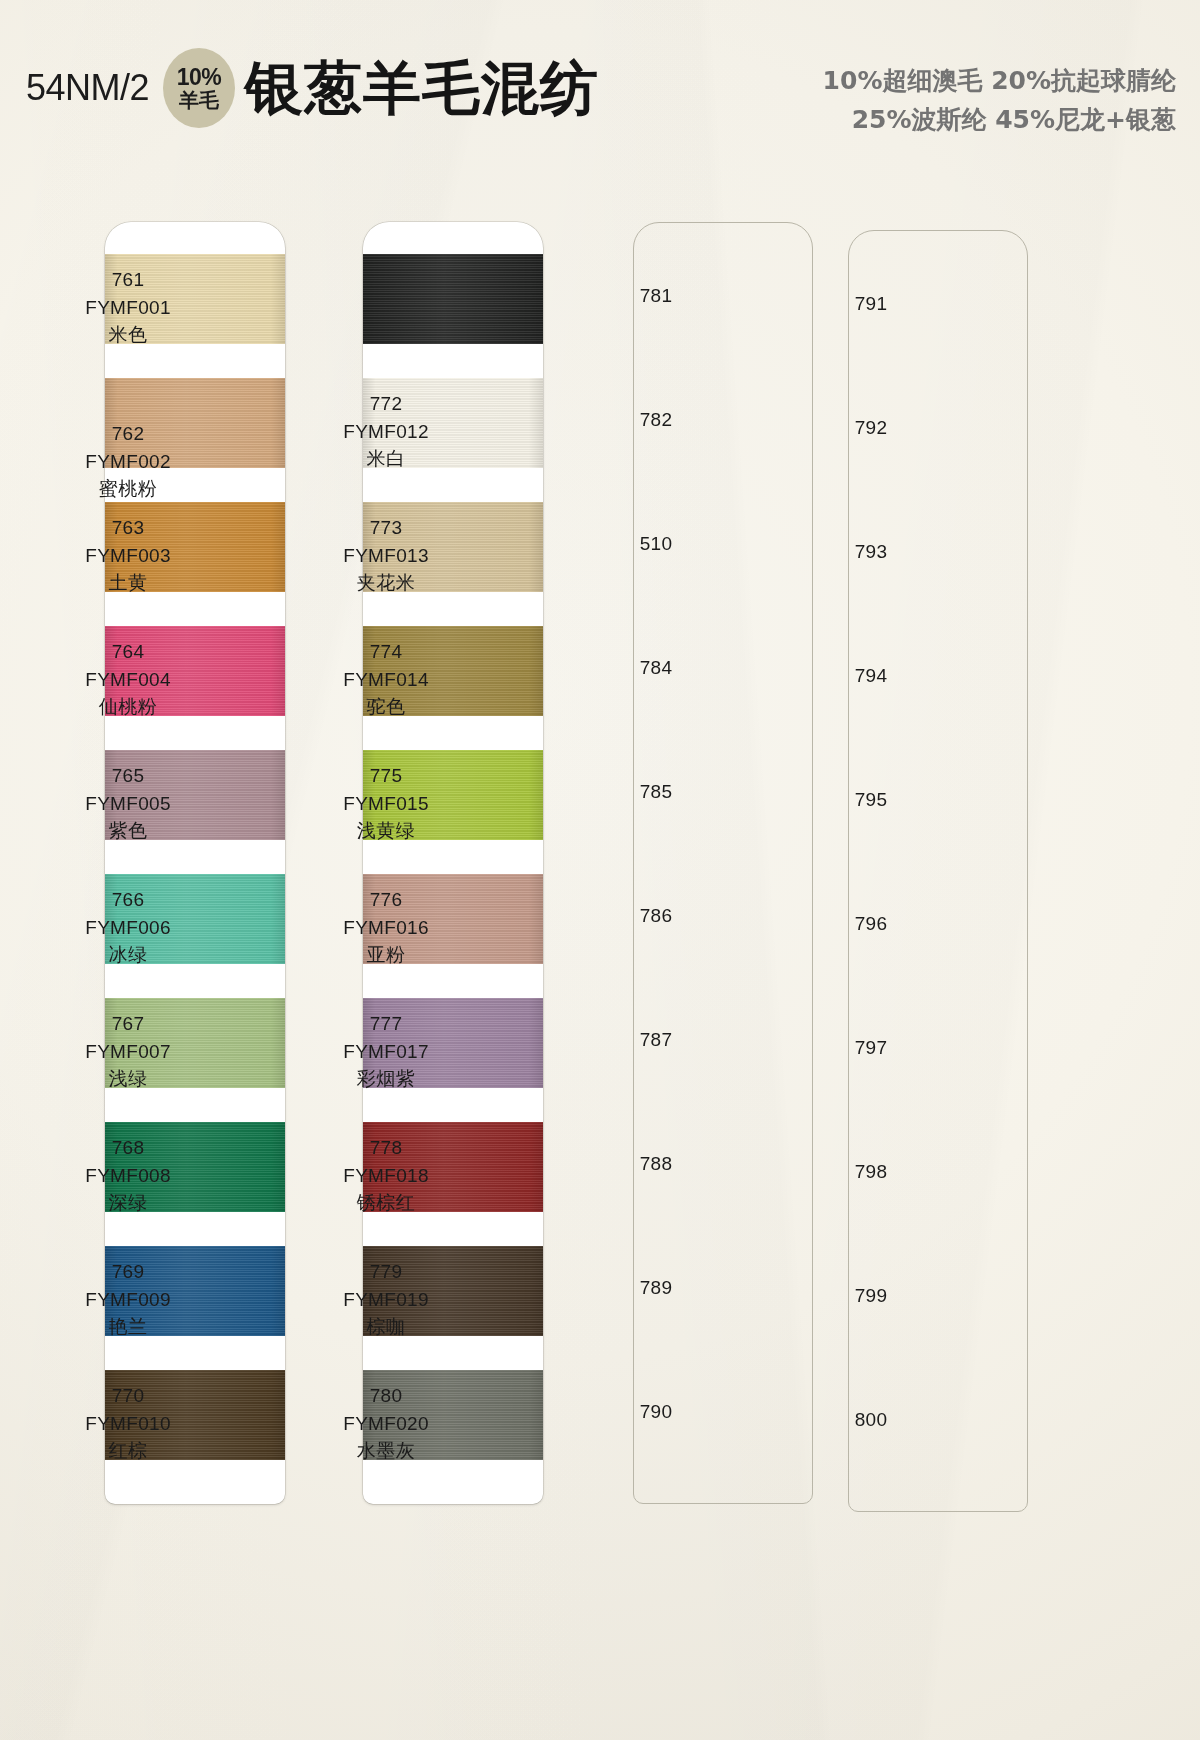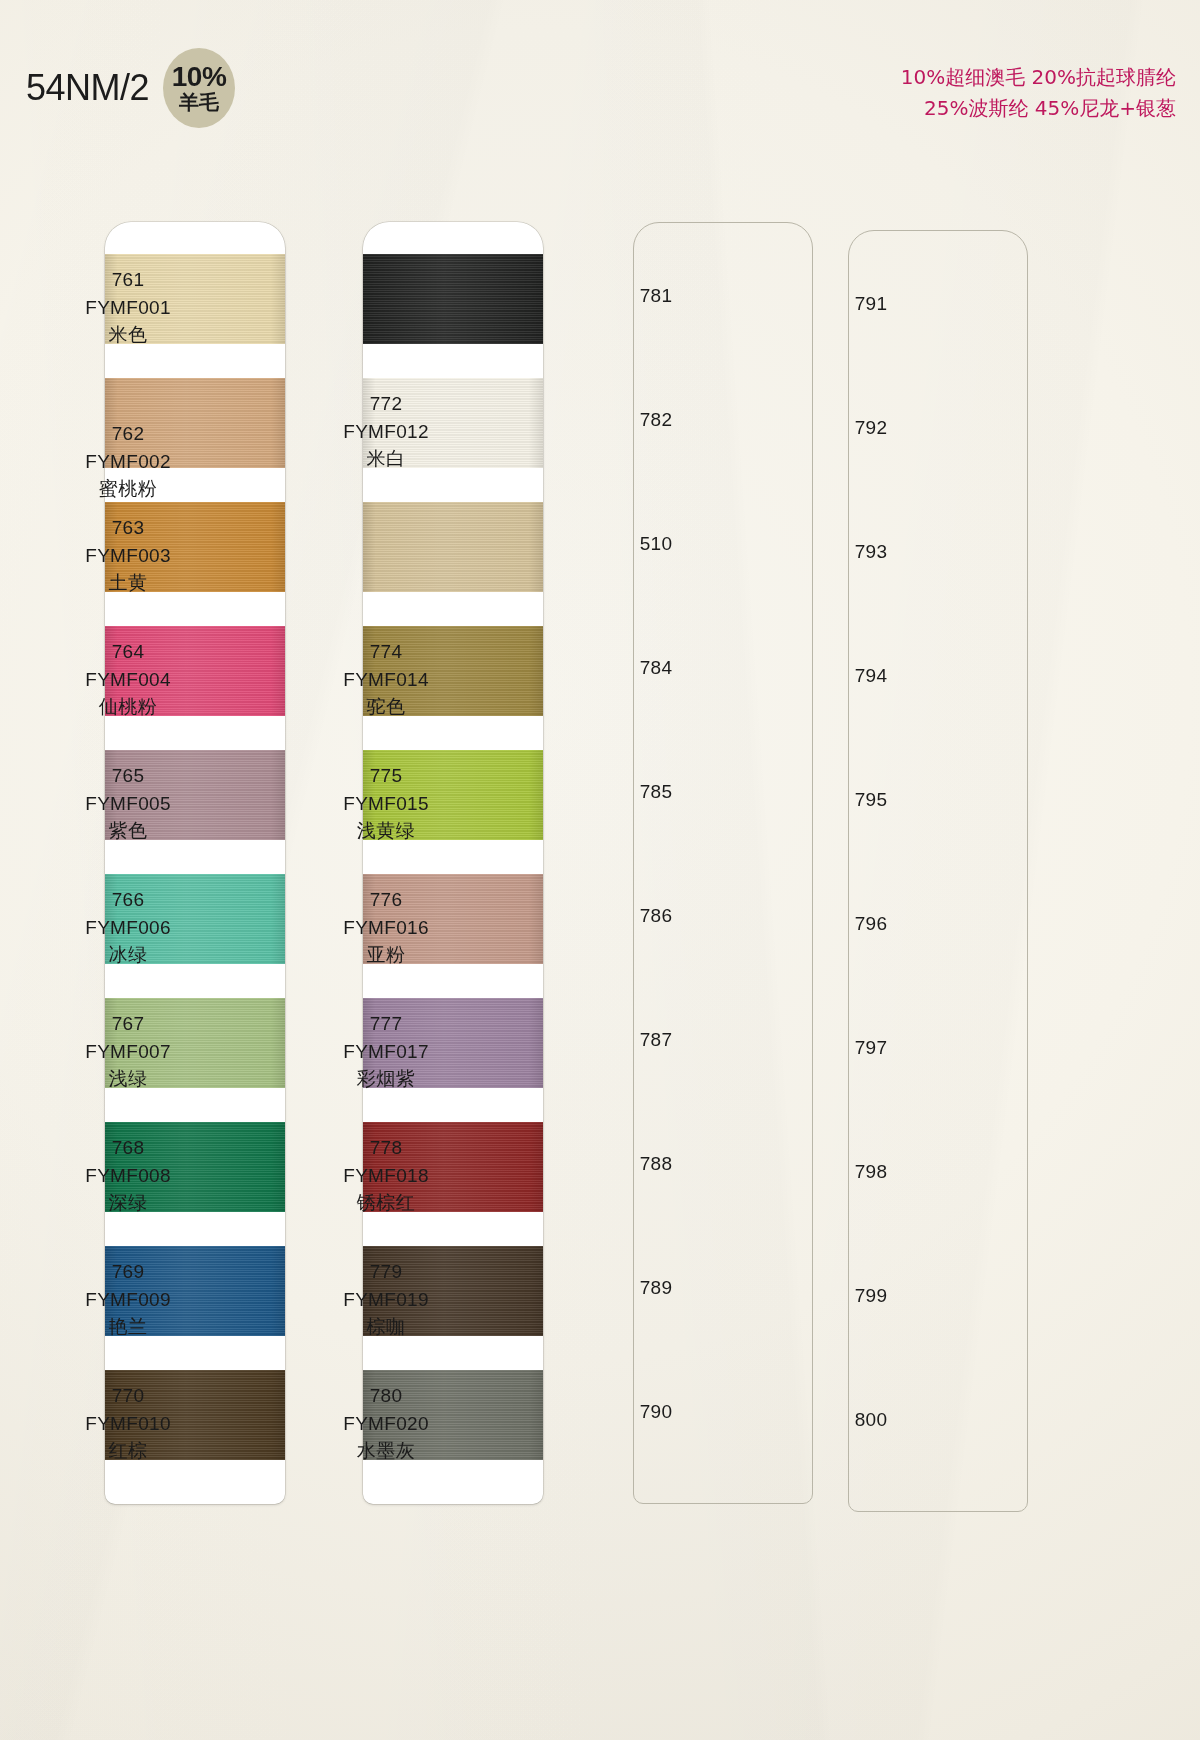--- a/index.html
+++ b/index.html
@@ -64,44 +64,45 @@
     margin-right: 10px;
     display: flex;
     flex-direction: column;
     align-items: center;
     justify-content: center;
     color: #1c1c1c;
     font-weight: bold;
     line-height: 1.08;
   }
   .wool-badge .pct {
-    font-size: 28px;
+    font-size: 23px;
     letter-spacing: -0.5px;
   }
   .wool-badge .lbl {
     font-size: 20px;
     letter-spacing: 0px;
   }
   .product-title {
     font-size: 58px;
     font-weight: 700;
     color: #151515;
     letter-spacing: 1px;
     line-height: 1;
     font-family: "DejaVu Sans", "Liberation Sans", sans-serif;
   }
   .header-right {
     position: absolute;
     right: 24px;
     top: 62px;
     text-align: right;
-    font-size: 20px;
-    color: #be185d;
+    font-size: 25px;
+    color: #737373;
     line-height: 1.55;
     font-family: "DejaVu Sans", "Liberation Sans", sans-serif;
+    font-weight: bold;
   }
 
   
   .board {
     position: absolute;
     top: 222px;
     left: 0;
     width: 1200px;
     height: 1300px;
   }
@@ -192,20 +193,21 @@
 
 <div class="page"></div>
 
 <div class="header">
   <div class="header-left">
     <div class="yarn-count">54NM/2</div>
     <div class="wool-badge">
       <div class="pct">10%</div>
       <div class="lbl">羊毛</div>
     </div>
+    <div class="product-title">银葱羊毛混纺</div>
   </div>
   <div class="header-right">
     <div>10%超细澳毛 20%抗起球腈纶</div>
     <div>25%波斯纶 45%尼龙+银葱</div>
   </div>
 </div>
 
 <div class="board" id="board">
     <div class="column col-0">
       <div class="card">
@@ -282,20 +284,25 @@
         <div class="swatch" style="top: 776px; height: 90px; background: rgb(156, 130, 160);"></div>
         <div class="swatch" style="top: 900px; height: 90px; background: rgb(142, 39, 38);"></div>
         <div class="swatch" style="top: 1024px; height: 90px; background: rgb(70, 55, 40);"></div>
         <div class="swatch" style="top: 1148px; height: 90px; background: rgb(109, 112, 102);"></div>
       </div>
       <div class="label lab-col-1" style="top: 168px; text-align: center;">
         <div class="code">772</div>
         <div class="sku">FYMF012</div>
         <div class="name">米白</div>
       </div>
+      <div class="label lab-col-1" style="top: 292px;">
+        <div class="code">773</div>
+        <div class="sku">FYMF013</div>
+        <div class="name">夹花米</div>
+      </div>
       <div class="label lab-col-1" style="top: 416px;">
         <div class="code">774</div>
         <div class="sku">FYMF014</div>
         <div class="name">驼色</div>
       </div>
       <div class="label lab-col-1" style="top: 540px;">
         <div class="code">775</div>
         <div class="sku">FYMF015</div>
         <div class="name">浅黄绿</div>
       </div>

